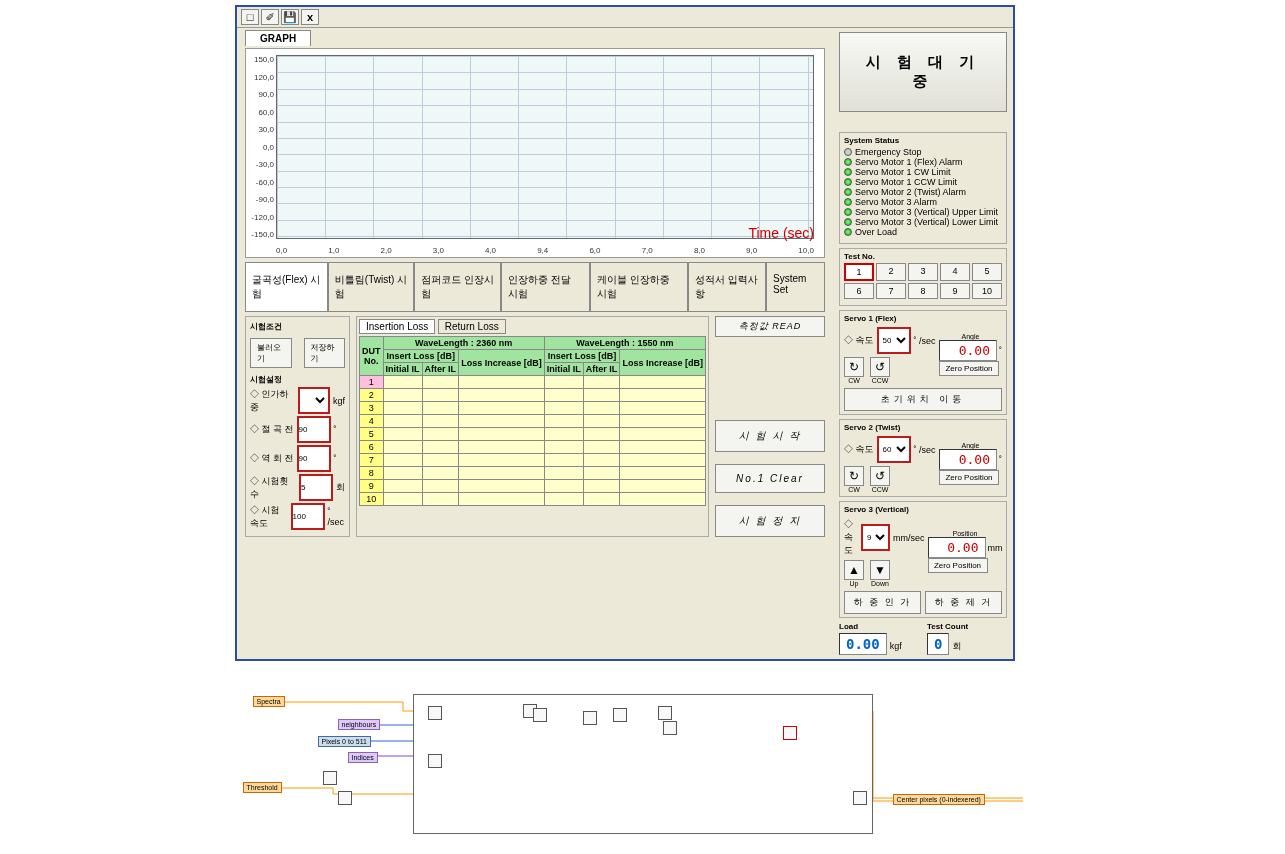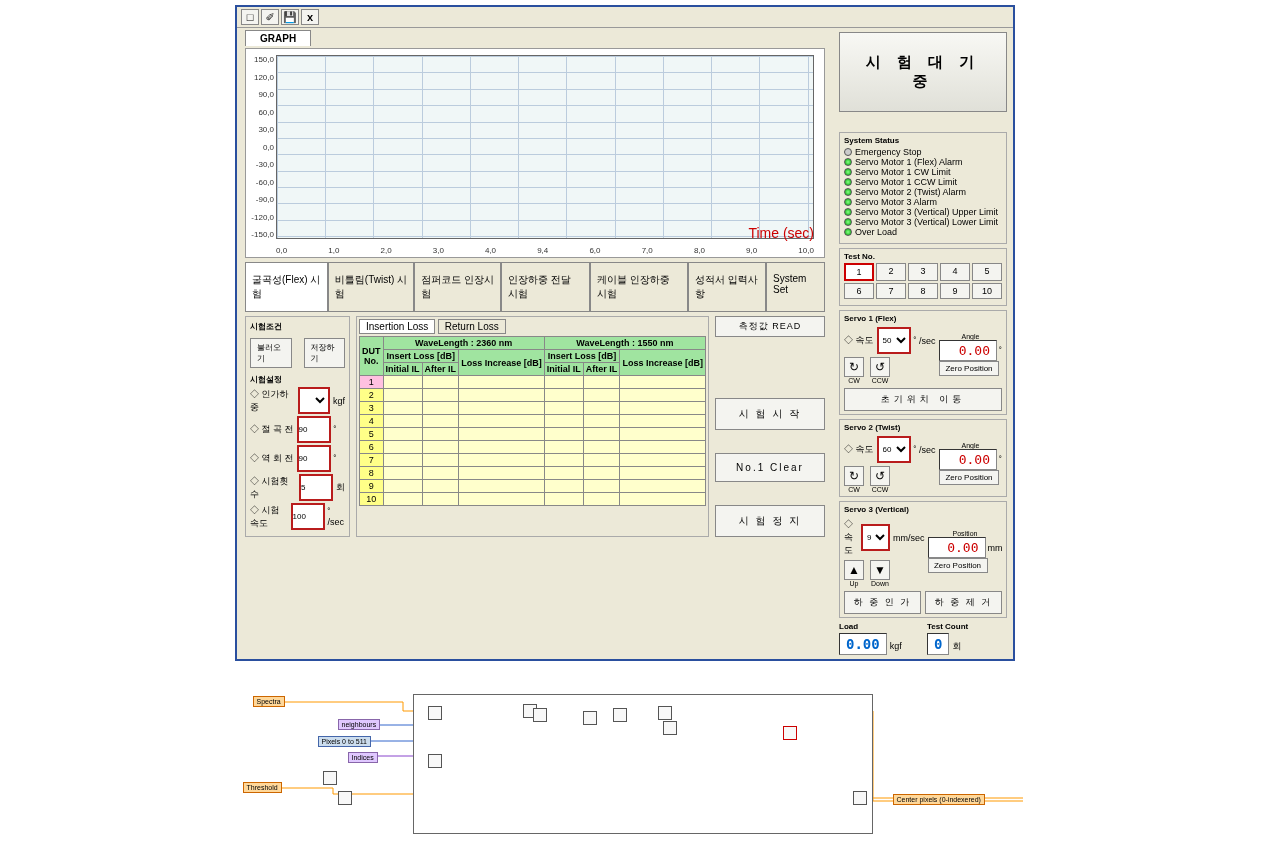--- a/index.html
+++ b/index.html
@@ -46,21 +46,21 @@
     .il-panel { flex: 1; border: 1px solid #aaa; background: #ece9d8; padding: 2px; }
     .il-tabs { margin-bottom: 2px; }
     .il-tab { display: inline-block; border: 1px solid #888; background: #fff; padding: 1px 6px; font-size: 10px; }
     .il-table { width: 100%; border-collapse: collapse; font-size: 8px; }
     .il-table th, .il-table td { border: 1px solid #888; text-align: center; padding: 1px 2px; }
     .il-table thead th { background: #a0e4a0; }
     .il-table tbody td { background: #ffffcc; height: 11px; }
     .il-table .rownum { background: #ffff88; width: 18px; }
     .il-table .pink { background: #ffc0e0; }
     
-    .action-col { width: 110px; display: flex; flex-direction: column; gap: 23px; }
+    .action-col { width: 110px; display: flex; flex-direction: column; gap: 12px; font-style: italic; }
     .action-btn { border: 1px solid #888; background: #f4f4f0; padding: 8px 0; text-align: center; font-size: 10px; cursor: pointer; letter-spacing: 2px; }
     .action-btn.small { padding: 3px 4px; font-size: 9px; letter-spacing: 1px; }
     
     .status-frame { border: 1px solid #aaa; padding: 3px 4px 6px; margin-bottom: 4px; background: #ece9d8; }
     .status-title { font-size: 8px; font-weight: bold; margin-bottom: 2px; }
     .status-row { display: flex; align-items: center; gap: 3px; font-size: 8px; }
     .led { width: 8px; height: 8px; border-radius: 50%; border: 1px solid #555; display: inline-block; }
     .led.green { background: radial-gradient(#8f8,#0a0); }
     .led.off { background: #ccc; }
     

